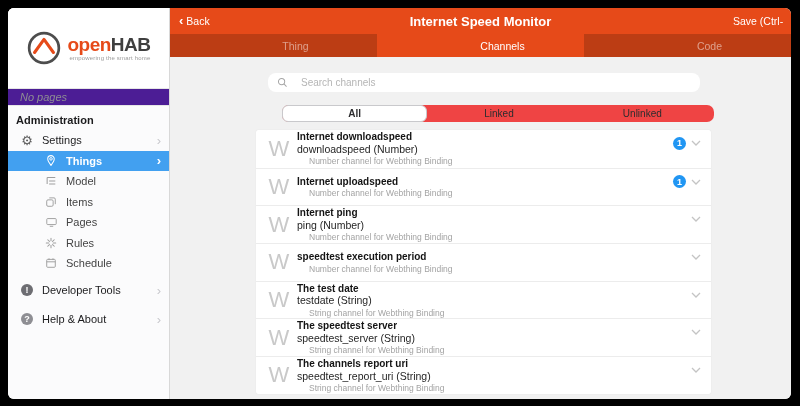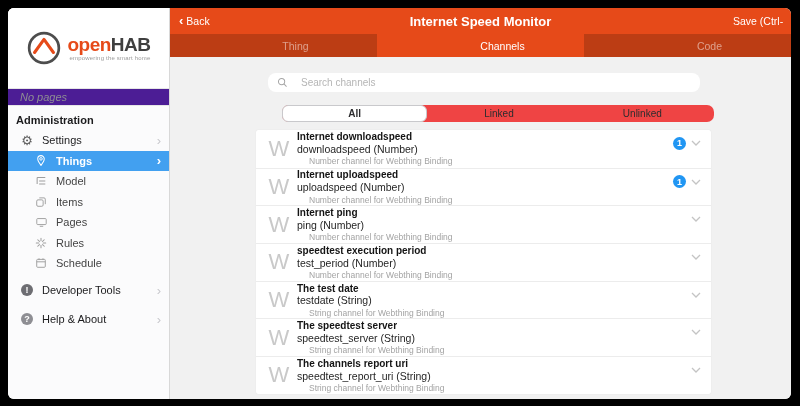--- a/index.html
+++ b/index.html
@@ -12,21 +12,21 @@
   .logo-wrap { display:flex; align-items:center; gap:5px; }
   .logo-text { display:flex; flex-direction:column; line-height:1; }
   .logo-line { font-size:19px; font-weight:bold; letter-spacing:-0.5px; }
   .logo-open { color:#e64a19; }
   .logo-hab { color:#3f3f3f; }
   .logo-tagline { font-size:6px; color:#9a9a9a; text-align:right; margin-top:1px; letter-spacing:0.2px; }
   .no-pages { height:18px; border-top:1px solid #e6e6e6; border-bottom:1px solid #e6e6e6; display:flex; align-items:center; padding-left:12px; font-size:11px; font-style:italic; color:#8e8e93; background:#4c1d95; }
   .side-section-title { font-size:11px; font-weight:bold; color:#1c1c1e; padding:8px 0 4px 8px; }
   .side-item { height:20.5px; display:flex; align-items:center; padding:0 8px 0 12px; font-size:11px; color:#1c1c1e; cursor:pointer; position:relative; }
   .side-item .lbl { flex:1; margin-left:8px; }
-  .side-item.sub { padding-left:26px; color:#555;justify-content:flex-end; }
+  .side-item.sub { padding-left:36px; color:#555;justify-content:flex-end; }
   .side-item.sub .lbl { color:#444; }
   .side-item.selected { background:#42a0f0; color:#fff; }
   .side-item.selected .lbl { color:#fff; font-weight:bold; }
   .side-chevron { font-size:13px; color:#c7c7cc; line-height:1; }
   .side-item.selected .side-chevron { color:#fff; font-weight:bold; }
   .icon-cell { width:14px; height:14px; display:flex; align-items:center; justify-content:center; }
   .gear-glyph { font-size:13px; color:#5f5f5f; line-height:1; }
   .round-badge-icon { width:12px; height:12px; border-radius:50%; color:#fff; font-size:9px; font-weight:bold; display:flex; align-items:center; justify-content:center; }
   .footer-item { height:29px; }
   .footer-gap { margin-top:2px; }
@@ -222,21 +222,20 @@
                   <path d="M1 1 L5 5 L9 1" fill="none" stroke="#c4c4c4" stroke-width="1.3"></path>
                 </svg>
               </span>
           </span>
         </div>
 
         <div class="channel-row">
           <span class="w-icon">W</span>
           <span class="ch-text">
             <span class="ch-title">Internet uploadspeed</span>
-            <span class="ch-sub">uploadspeed (Number)</span>
             <span class="ch-desc">Number channel for Webthing Binding</span>
           </span>
           <span class="ch-right">
             <span class="num-badge">1</span>
             <span class="icon-cell">
                 <svg width="10" height="6" viewBox="0 0 10 6">
                   <path d="M1 1 L5 5 L9 1" fill="none" stroke="#c4c4c4" stroke-width="1.3"></path>
                 </svg>
               </span>
           </span>
@@ -255,21 +254,20 @@
                   <path d="M1 1 L5 5 L9 1" fill="none" stroke="#c4c4c4" stroke-width="1.3"></path>
                 </svg>
               </span>
           </span>
         </div>
 
         <div class="channel-row">
           <span class="w-icon">W</span>
           <span class="ch-text">
             <span class="ch-title">speedtest execution period</span>
-            <span class="ch-sub">test_period (Number)</span>
             <span class="ch-desc">Number channel for Webthing Binding</span>
           </span>
           <span class="ch-right">
             <span class="icon-cell">
                 <svg width="10" height="6" viewBox="0 0 10 6">
                   <path d="M1 1 L5 5 L9 1" fill="none" stroke="#c4c4c4" stroke-width="1.3"></path>
                 </svg>
               </span>
           </span>
         </div>

